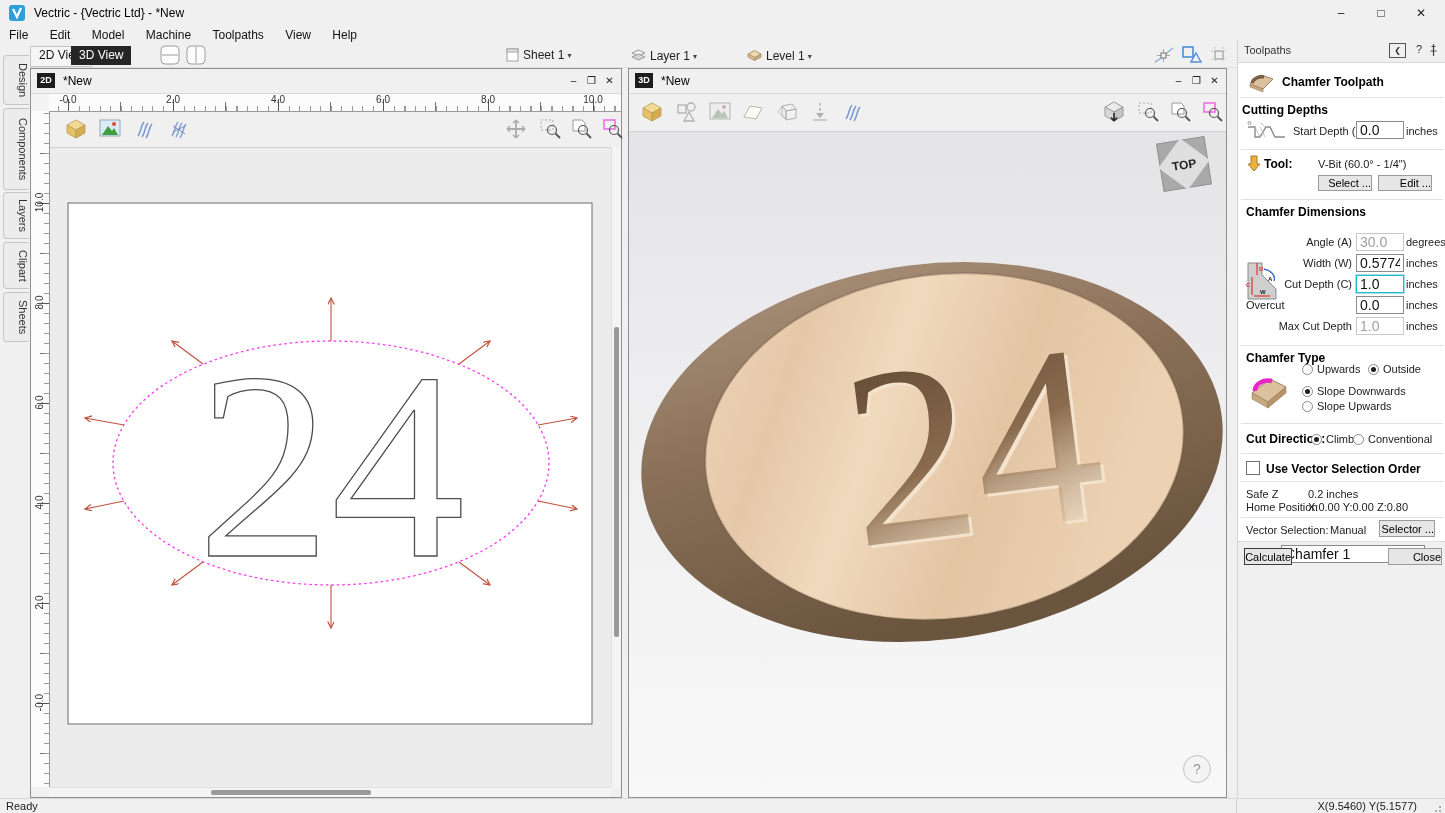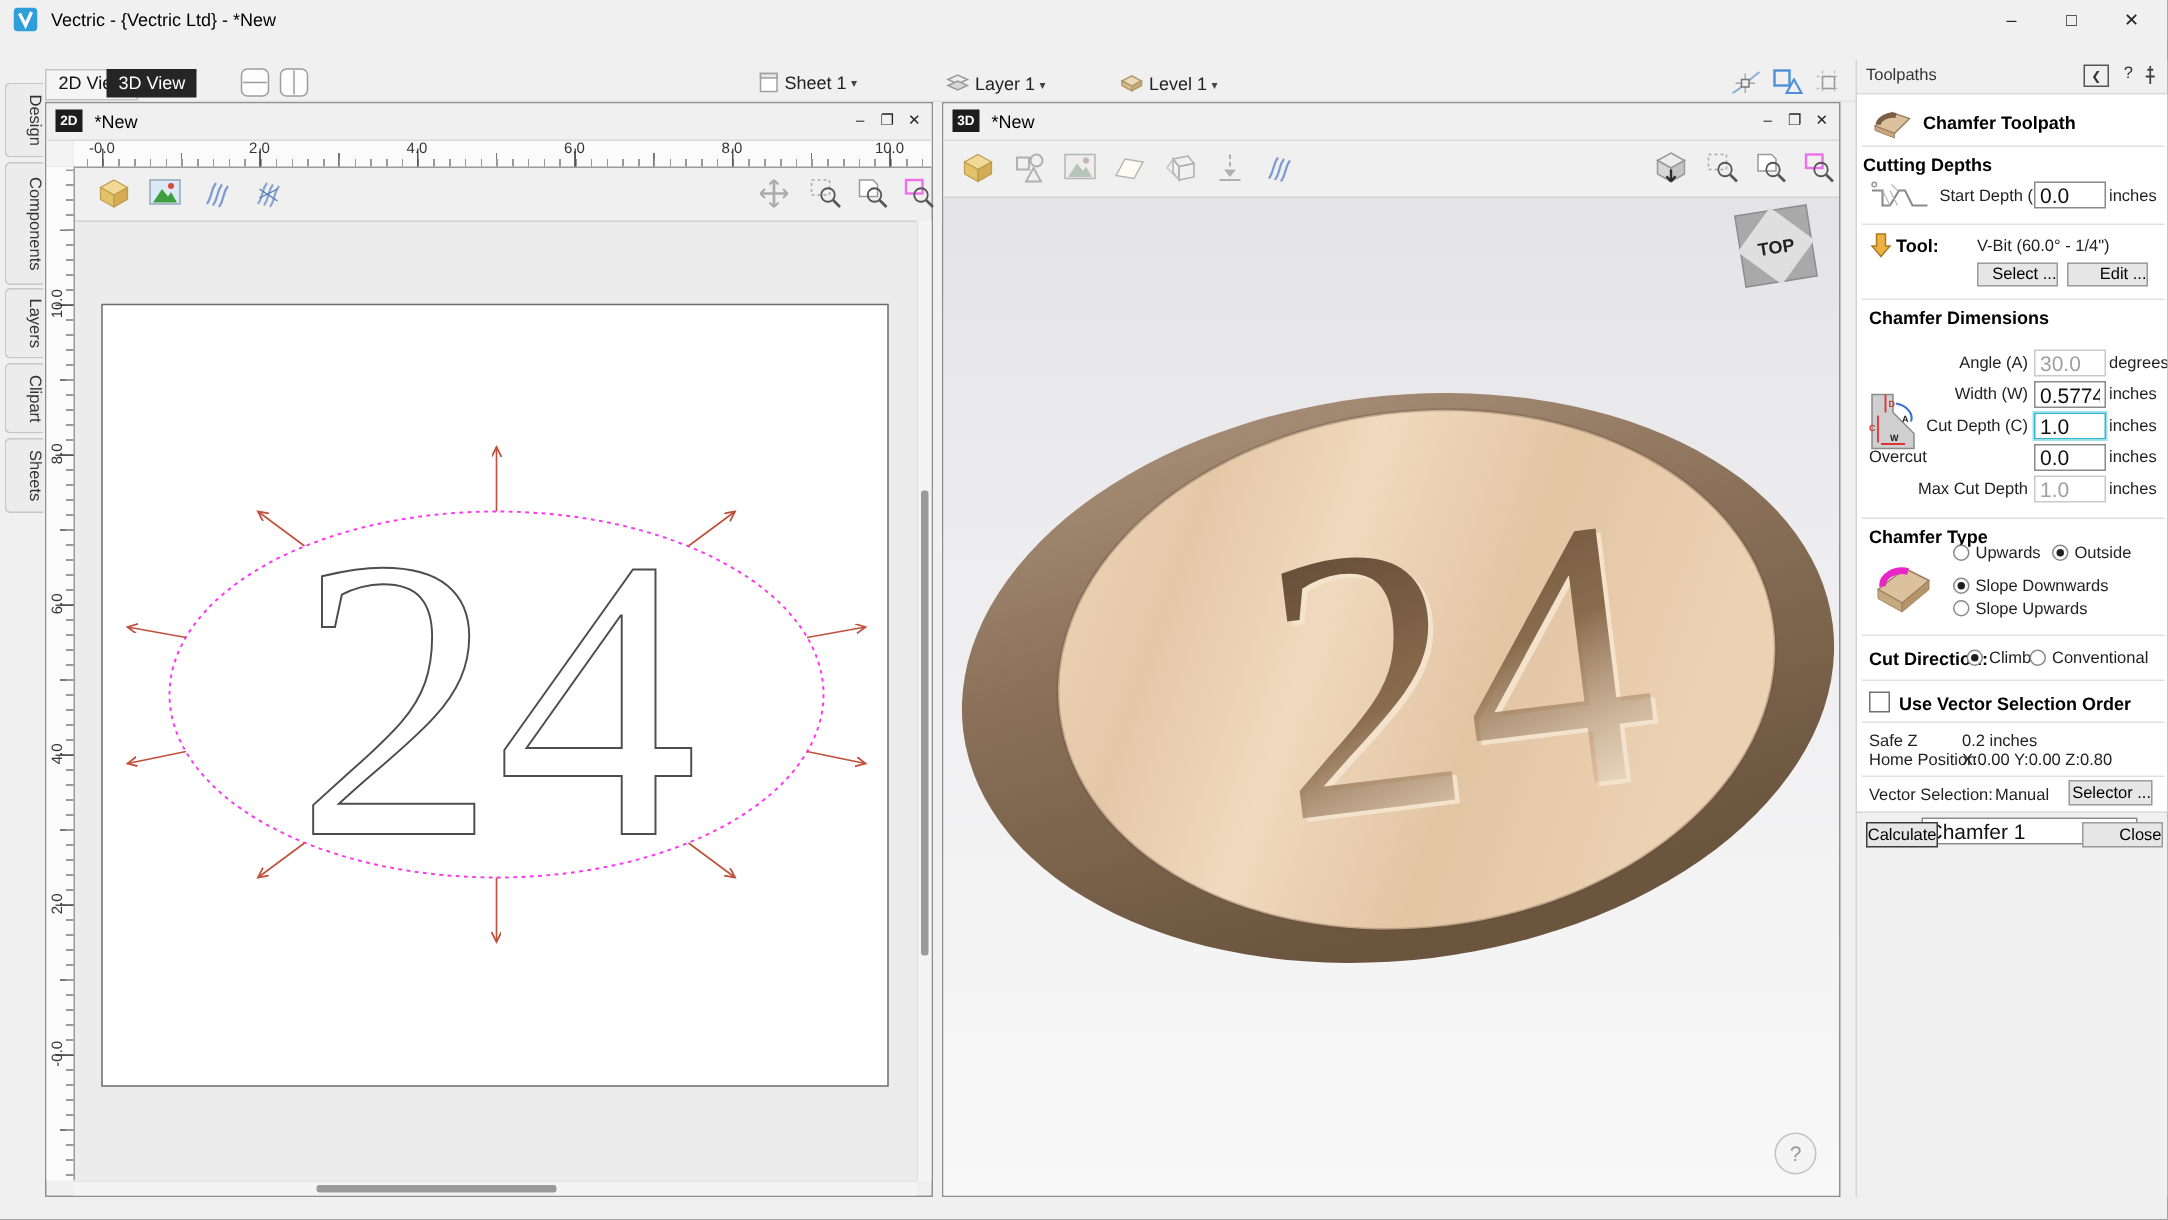--- a/index.html
+++ b/index.html
@@ -97,20 +97,29 @@
     <svg class="a" style="left:9px;top:5px" width="16" height="16">
       <rect x="0" y="0" width="16" height="16" rx="3" fill="#2e9fd8"></rect>
       <path d="M4 4 L8 12 L12 3" stroke="#fff" stroke-width="2.2" fill="none"></path>
     </svg>
     <span class="a title-text">Vectric - {Vectric Ltd} - *New</span>
     <span class="a winbtn" style="right:84px">–</span>
     <span class="a winbtn" style="right:44px">□</span>
     <span class="a winbtn" style="right:4px">✕</span>
   </div>
 
+  <div class="a menubar">
+    <span class="menu-item">File</span>
+    <span class="menu-item">Edit</span>
+    <span class="menu-item">Model</span>
+    <span class="menu-item">Machine</span>
+    <span class="menu-item">Toolpaths</span>
+    <span class="menu-item">View</span>
+    <span class="menu-item">Help</span>
+  </div>
 
   <div class="a maintb">
     <span class="a viewtab idle" style="left:30px;top:2px">2D View</span>
     <span class="a viewtab active" style="left:71px;top:2px">3D View</span>
 
     <svg class="a" style="left:160px;top:1px" width="21" height="21">
       <rect x="1" y="1" width="18" height="18" rx="4" fill="#fdfdfd" stroke="#9d9d9d"></rect>
       <line x1="2" y1="10" x2="18" y2="10" stroke="#9d9d9d"></line>
     </svg>
     <svg class="a" style="left:186px;top:1px" width="21" height="21">
@@ -492,14 +501,20 @@
       <div class="a hr" style="top:478px"></div>
 
       <span class="a plab" style="left:8px;top:486px">Name:</span>
       <input class="a inp" style="left: 43px; top: 482px; width: 136px;" value="Chamfer 1">
     </div>
 
     <button class="btn a def" style="left:6px;top:508px;width:48px;height:17px">Calculate</button>
     <button class="btn a" style="left:150px;top:508px;width:54px;height:17px">Close</button>
   </div>
 
+  <div class="a status">
+    <span class="a" style="left:6px;top:1px">Ready</span>
+    <span class="a" style="left:1236px;top:0;width:1px;height:15px;background:#d0d0d0"></span>
+    <span class="a" style="right:28px;top:1px">X(9.5460) Y(5.1577)</span>
+    <span class="a grip"></span>
+  </div>
 
 </div>
 
 </body></html>

